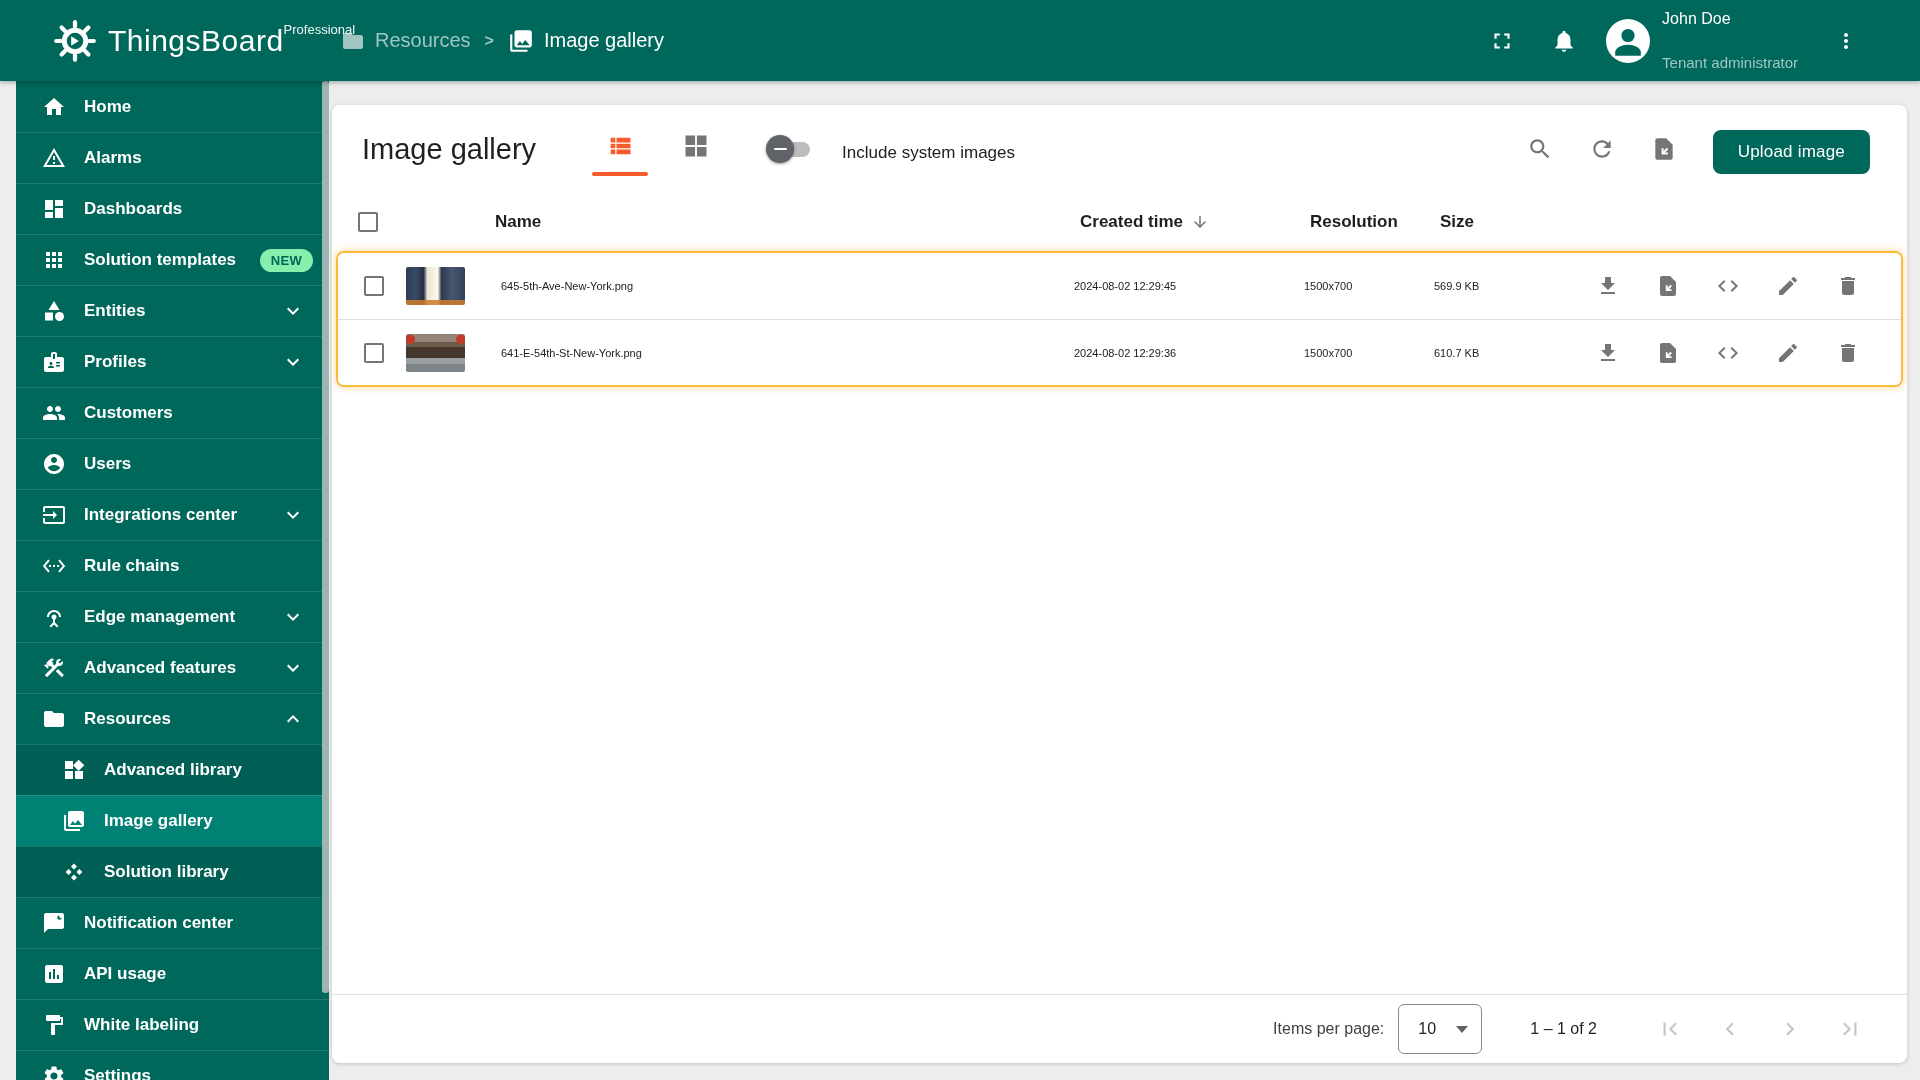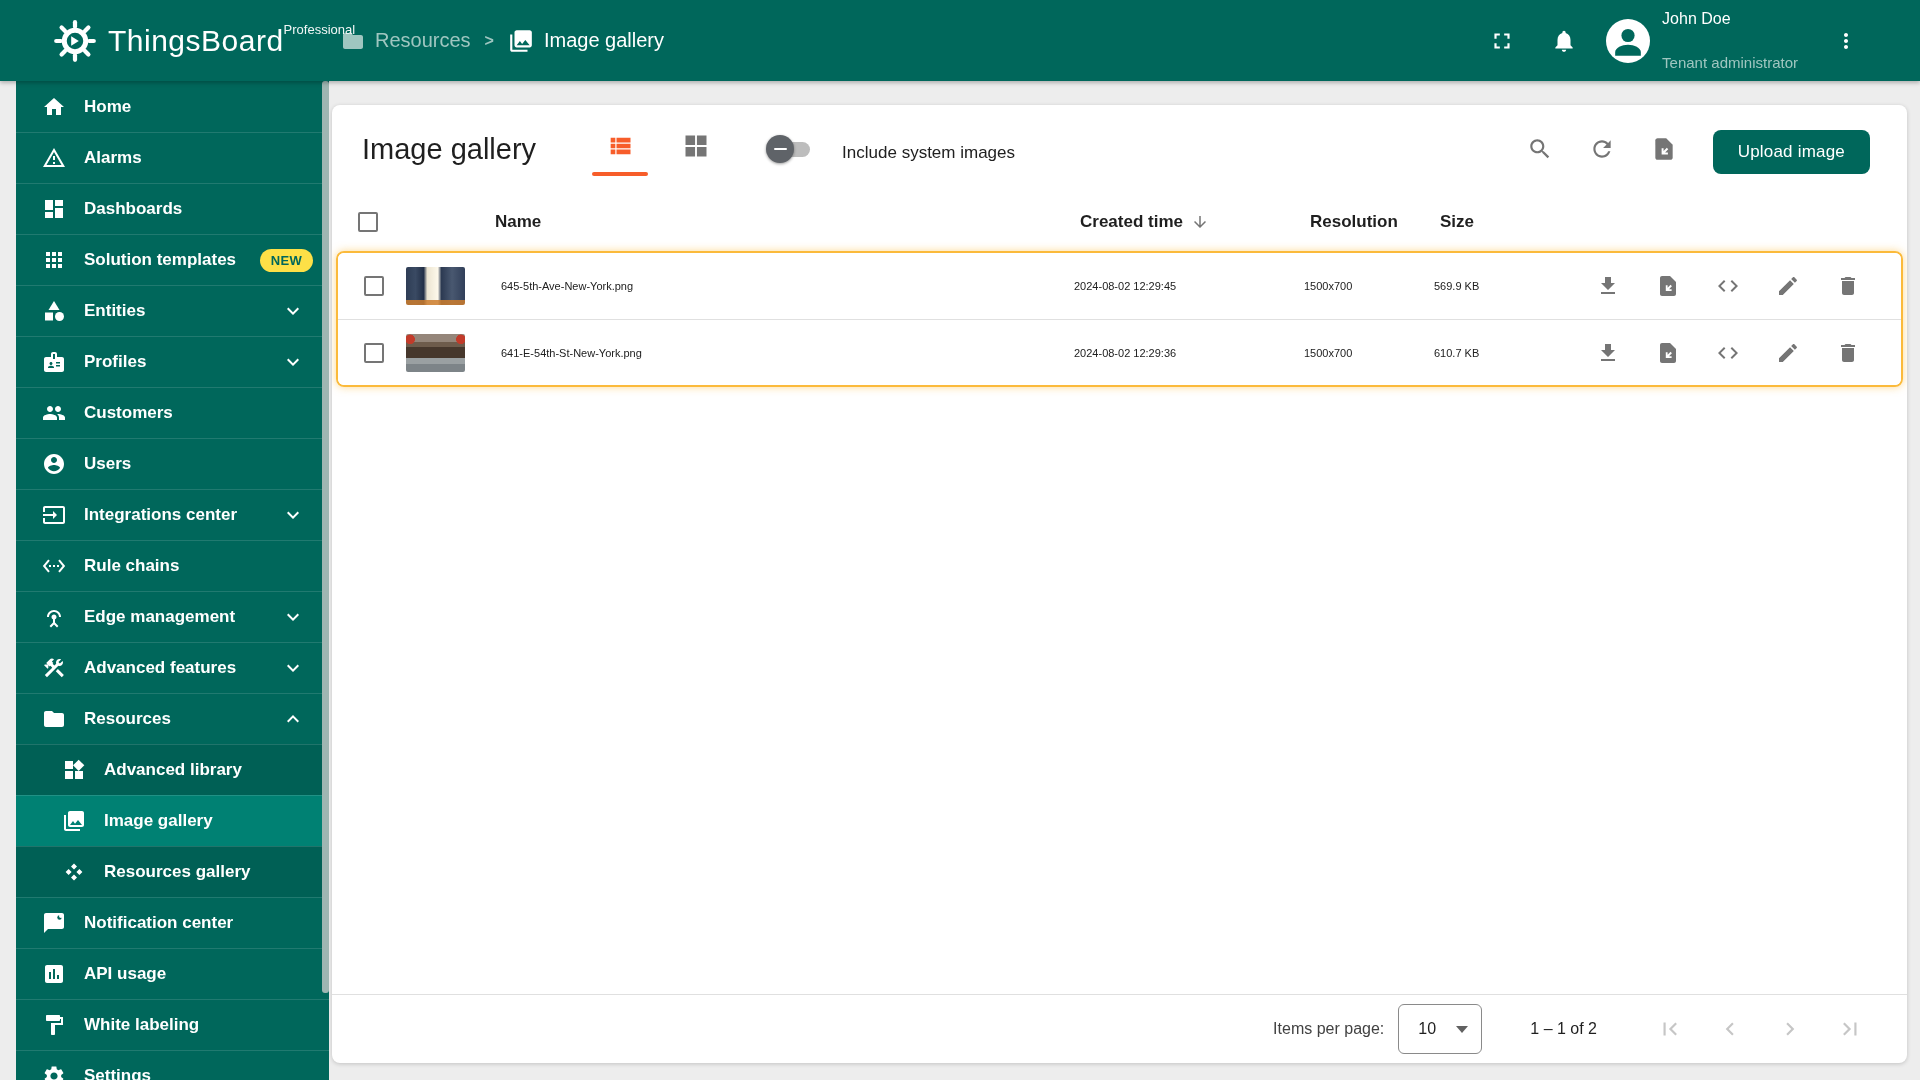--- a/index.html
+++ b/index.html
@@ -41,21 +41,21 @@
   .user-role { color:var(--muted); font-size:15px;margin-top:25px; }
   .kebab { margin-left:26px; }
 
   
   .sidebar { position:absolute; top:81px; left:16px; width:313px; height:999px; background:var(--teal); overflow:hidden; z-index:10; }
   .nav-item { height:51px; display:flex; align-items:center; gap:18px; padding-left:26px; color:#fff;
               border-top:1px solid rgba(255,255,255,.13); cursor:pointer; position:relative; font-size:17px; font-weight:600; }
   .nav-item .nicon { width:24px; height:24px; flex:none; display:flex; align-items:center; justify-content:center; }
   .nav-item.sub { padding-left:46px; background:rgba(0,0,0,.06); }
   .nav-item.selected { background:var(--teal-sel); }
-  .badge-new { position:absolute; right:16px; background:#fde047; color:var(--teal); font-size:13px; font-weight:bold;
+  .badge-new { position:absolute; right:16px; background:#86efac; color:var(--teal); font-size:13px; font-weight:bold;
                padding:4px 11px; border-radius:13px; letter-spacing:.3px; }
   .chev { position:absolute; right:24px; width:24px; height:24px; }
   .sb-scrollbar { position:absolute; top:0; right:0; width:7px; height:912px; background:#9EB6B2; border-radius:3px; }
 
   
   .main { position:absolute; left:313px; top:81px; width:1607px; height:999px; background:#EDEDED; }
   .card { position:absolute; left:19px; top:24px; width:1575px; height:958px; background:#fff;
           border-radius:8px; box-shadow:0 1px 4px rgba(0,0,0,.18); overflow:hidden; }
 
   
@@ -334,21 +334,21 @@
       </span>
     <span>Image gallery</span>
   </div>
 
   <div class="nav-item sub">
     <span class="nicon">
         <svg viewBox="0 0 24 24" width="24" height="24" fill="#fff">
           <path d="M12 3.6l3 3-3 3-3-3zM6.6 9l3 3-3 3-3-3zM17.4 9l3 3-3 3-3-3zM12 14.4l3 3-3 3-3-3z"></path>
         </svg>
       </span>
-    <span>Resources gallery</span>
+    <span>Solution library</span>
   </div>
 
   <div class="nav-item">
     <span class="nicon">
         <svg viewBox="0 0 24 24" width="24" height="24">
           <path fill="#fff" d="M20 2H4c-1.1 0-2 .9-2 2v18l4-4h14c1.1 0 2-.9 2-2V4c0-1.1-.9-2-2-2z"></path>
           <circle cx="17.5" cy="6.5" r="2.2" fill="#00675B"></circle>
           <circle cx="19" cy="5" r="2" fill="#fff"></circle>
         </svg>
       </span>

